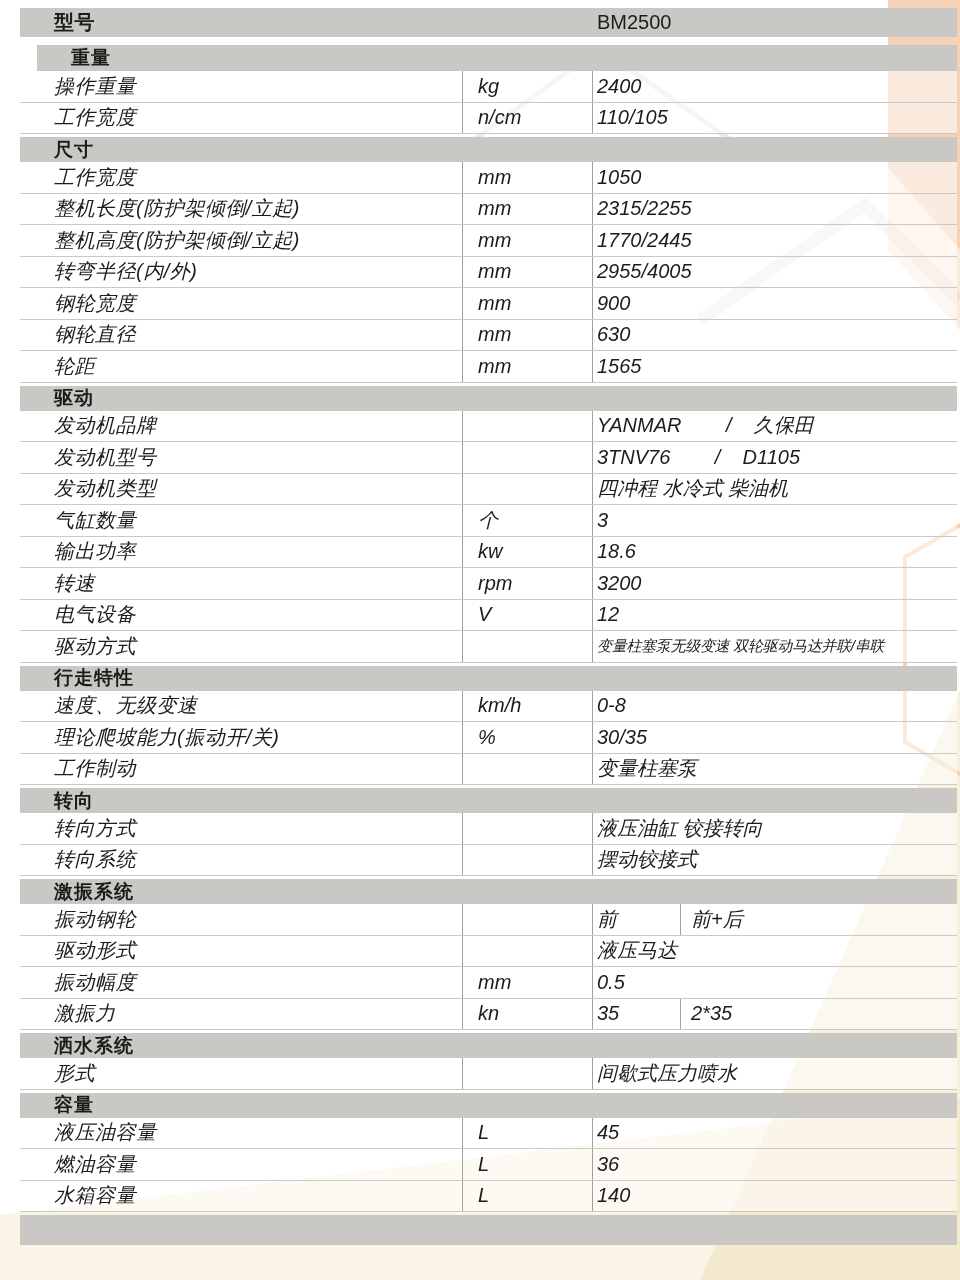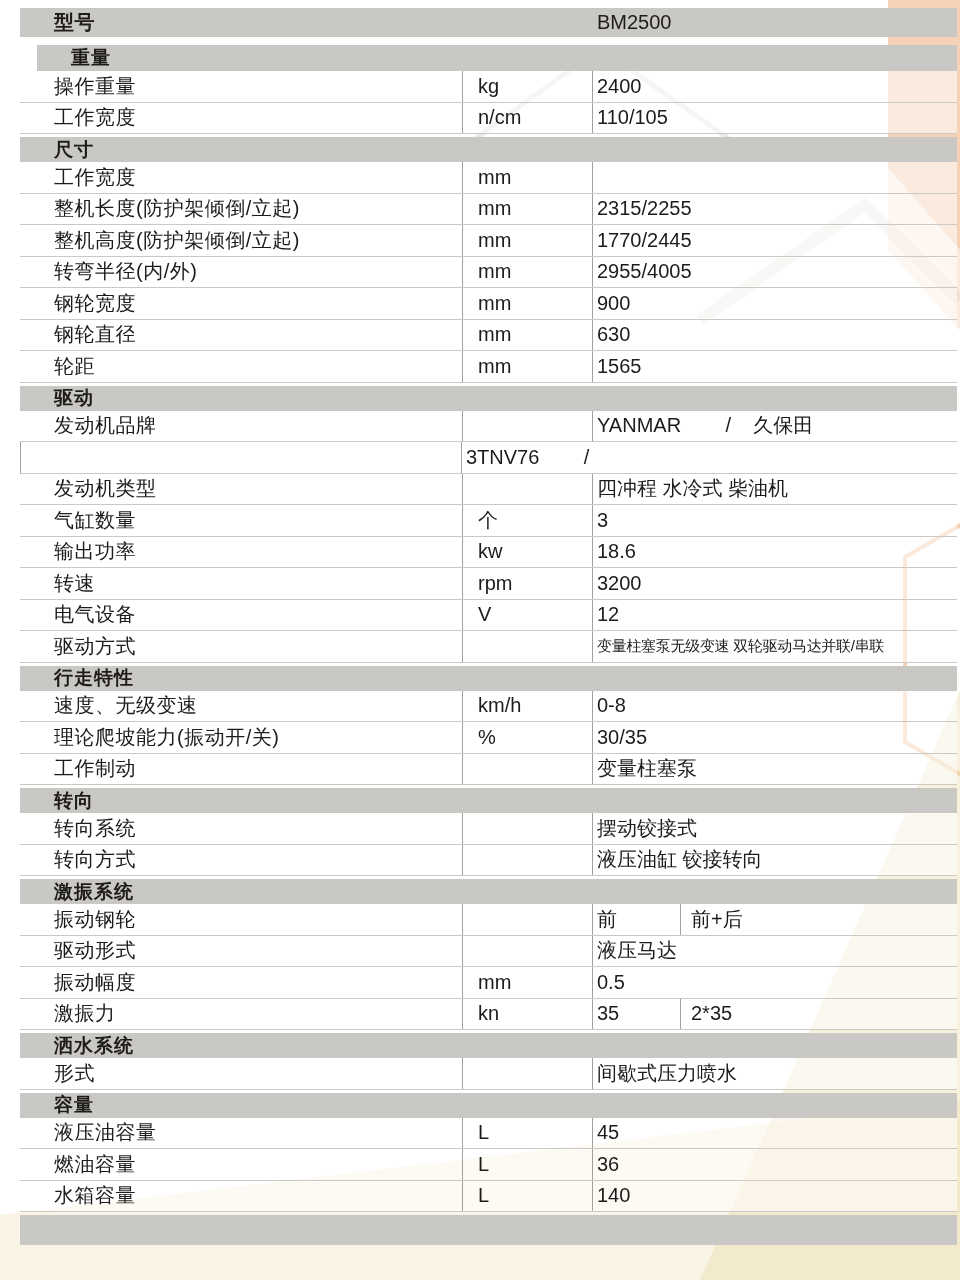--- a/index.html
+++ b/index.html
@@ -23,20 +23,21 @@
     height:25px;flex:none;margin-top:3px;background:var(--band);
     display:flex;align-items:center;padding-left:34px;box-sizing:border-box;
     font-size:19px;font-weight:bold;letter-spacing:1px;
   }
   .section-row.after-model{margin-top:8px;height:26px;margin-left:17px;}
   .data-row{
     height:31.5px;flex:none;box-sizing:border-box;
     display:grid;grid-template-columns:442px 131px 1fr;
     background:var(--rowbg);
     border-bottom:1px solid var(--hline);
+    font-style:italic;
   }
   .cell{display:flex;align-items:center;font-size:20px;overflow:hidden;}
   .c-label{padding-left:34px;letter-spacing:0.5px;}
   .c-unit{border-left:1px solid var(--vline);border-right:1px solid var(--vline);padding-left:15px;text-align:right;}
   .c-value{padding-left:4px;white-space:pre;}
   .c-value.small{font-size:15px;letter-spacing:-0.3px;}
   .v-first{width:83px;flex:none;align-self:stretch;display:flex;align-items:center;}
   .v-second{flex:1;align-self:stretch;display:flex;align-items:center;
     border-left:1px solid var(--vline);padding-left:10px;text-align:center;}
   .bottom-band{flex:none;height:30px;margin-top:3px;background:var(--band);}
@@ -77,20 +78,21 @@
         <div class="cell c-label">工作宽度</div>
         <div class="cell c-unit">n/cm</div>
         <div class="cell c-value">110/105</div>
       </div>
       <div class="section-row">
         <div>尺寸</div>
       </div>
       <div class="data-row">
         <div class="cell c-label">工作宽度</div>
         <div class="cell c-unit">mm</div>
+        <div class="cell c-value">1050</div>
       </div>
       <div class="data-row">
         <div class="cell c-label">整机长度(防护架倾倒/立起)</div>
         <div class="cell c-unit">mm</div>
         <div class="cell c-value">2315/2255</div>
       </div>
       <div class="data-row">
         <div class="cell c-label">整机高度(防护架倾倒/立起)</div>
         <div class="cell c-unit">mm</div>
         <div class="cell c-value">1770/2445</div>
@@ -117,20 +119,21 @@
       </div>
       <div class="section-row">
         <div>驱动</div>
       </div>
       <div class="data-row">
         <div class="cell c-label">发动机品牌</div>
         <div class="cell c-unit"></div>
         <div class="cell c-value">YANMAR        /    久保田</div>
       </div>
       <div class="data-row">
+        <div class="cell c-label">发动机型号</div>
         <div class="cell c-unit"></div>
         <div class="cell c-value">3TNV76        /    D1105</div>
       </div>
       <div class="data-row">
         <div class="cell c-label">发动机类型</div>
         <div class="cell c-unit"></div>
         <div class="cell c-value">四冲程 水冷式 柴油机</div>
       </div>
       <div class="data-row">
         <div class="cell c-label">气缸数量</div>
@@ -172,28 +175,28 @@
       </div>
       <div class="data-row">
         <div class="cell c-label">工作制动</div>
         <div class="cell c-unit"></div>
         <div class="cell c-value">变量柱塞泵</div>
       </div>
       <div class="section-row">
         <div>转向</div>
       </div>
       <div class="data-row">
+        <div class="cell c-label">转向方式</div>
+        <div class="cell c-unit"></div>
+        <div class="cell c-value">液压油缸 铰接转向</div>
+      </div>
+      <div class="data-row">
         <div class="cell c-label">转向系统</div>
         <div class="cell c-unit"></div>
         <div class="cell c-value">摆动铰接式</div>
-      </div>
-      <div class="data-row">
-        <div class="cell c-label">转向方式</div>
-        <div class="cell c-unit"></div>
-        <div class="cell c-value">液压油缸 铰接转向</div>
       </div>
       <div class="section-row">
         <div>激振系统</div>
       </div>
       <div class="data-row">
         <div class="cell c-label">振动钢轮</div>
         <div class="cell c-unit"></div>
         <div class="cell c-value"><div class="v-first">前</div><div class="v-second">前+后</div></div>
       </div>
       <div class="data-row">

